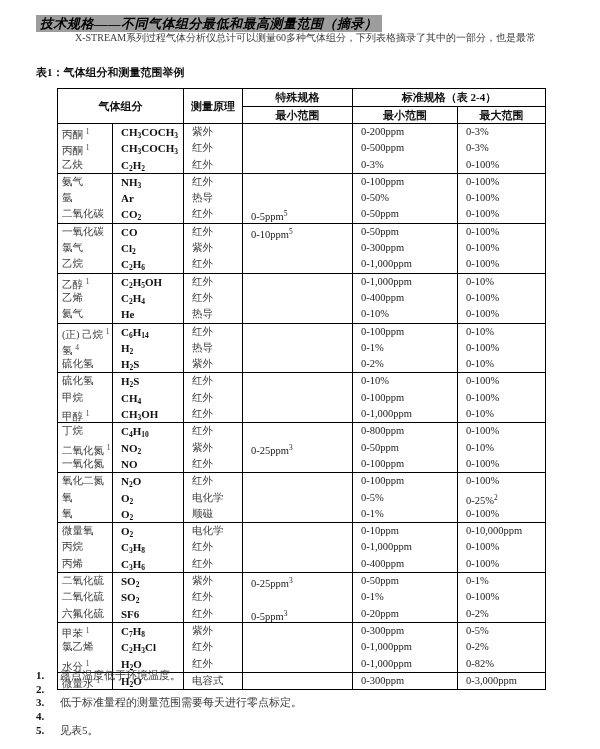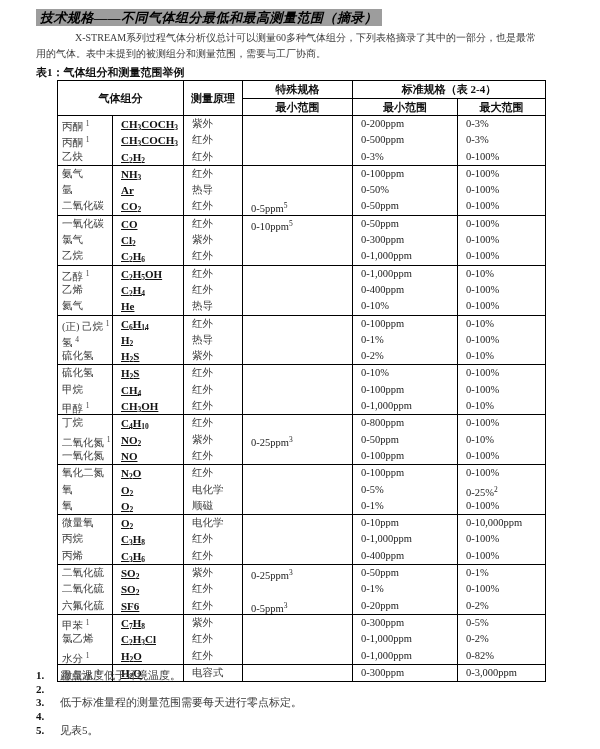--- a/index.html
+++ b/index.html
@@ -1,56 +1,55 @@
 <!DOCTYPE html>
 <html><head>
 <meta charset="utf-8">
 <style>
   html,body{margin:0;padding:0;background:#fff;}
   body{
     width:600px;height:749px;position:relative;overflow:hidden;
     font-family:"Liberation Serif","DejaVu Serif",serif;color:#222;
   }
   .doc-title{
-    position:absolute;left:36px;top:9px;
+    position:absolute;left:36px;top:15px;
     font-weight:bold;font-style:italic;font-size:13px;line-height:17px;
     padding:0 4px;letter-spacing:.5px;color:#000;
   }
   .intro{position:absolute;left:36px;top:30px;width:548px;font-size:10px;line-height:15.5px;color:#3a3a3a;}
   .intro .line1{padding-left:39px;}
   .caption{position:absolute;left:36px;top:65px;font-size:11px;font-weight:bold;color:#111;}
   table.gas{
-    position:absolute;left:57px;top:80px;width:488px;
+    position:absolute;left:57px;top:88px;width:488px;
     border-collapse:collapse;table-layout:fixed;font-size:10.5px;
   }
   .gas th,.gas td{border:1px solid #000;padding:0;vertical-align:top;}
   .gas thead th{font-weight:bold;text-align:center;color:#111;font-size:11px;vertical-align:middle;}
   .gas thead tr.h1 th{height:17px;}
   .gas thead tr.h2 th{height:16px;margin-top:46px;}
   .gas tbody .line{height:16.3px;line-height:16.3px;white-space:nowrap;overflow:hidden;}
   .gas td.c-name .line{padding-left:4px;color:#3d3d3d;}
-  .gas td.c-formula .line{padding-left:8px;font-weight:bold;color:#101010;font-size:11px;text-decoration:underline;}
+  .gas td.c-formula .line{padding-left:8px;font-weight:bold;color:#101010;font-size:11px;}
   .gas td.c-principle .line{padding-left:8px;color:#3d3d3d;}
   .gas td.c-special .line,
   .gas td.c-stdmin .line,
   .gas td.c-stdmax .line{padding-left:8px;color:#1c1c1c;}
   sub{font-size:7.5px;vertical-align:-2px;}
   sup{font-size:7.5px;vertical-align:4px;}
   .footnotes{position:absolute;left:36px;top:669px;font-size:11px;color:#3a3a3a;}
   .fn{display:flex;line-height:13.7px;}
   .fn-num{width:24px;font-weight:bold;color:#111;flex:none;}
 </style>
 </head>
 <body>
 
 <div class="doc-title" style="background: rgb(157, 157, 157);">技术规格——不同气体组分最低和最高测量范围（摘录）</div>
 
 <div class="intro">
   <div class="line1">X-STREAM系列过程气体分析仪总计可以测量60多种气体组分，下列表格摘录了其中的一部分，也是最常</div>
-  <div class="line2">用的气体。表中未提到的被测组分和测量范围，需要与工厂协商。</div>
 </div>
 
 <div class="caption">表1：气体组分和测量范围举例</div>
 
 <table class="gas">
   <colgroup>
     <col style="width:55px">
       <col style="width:71px">
       <col style="width:59px">
     <col style="width:110px">

